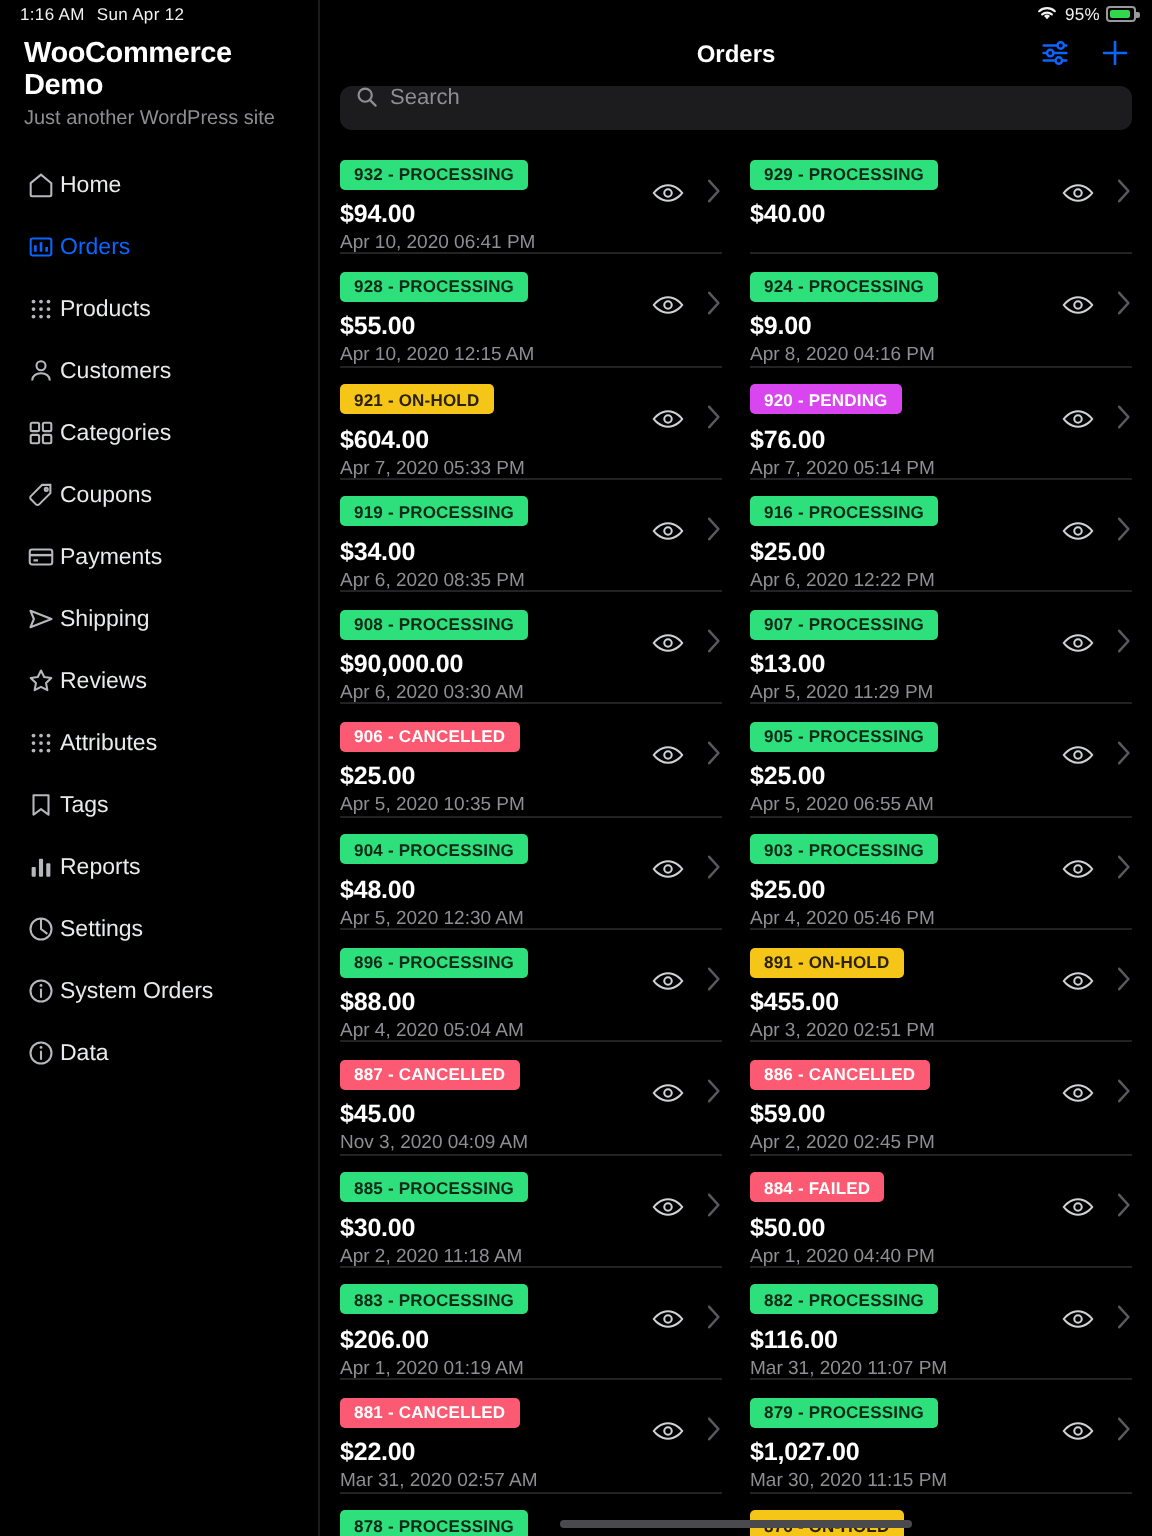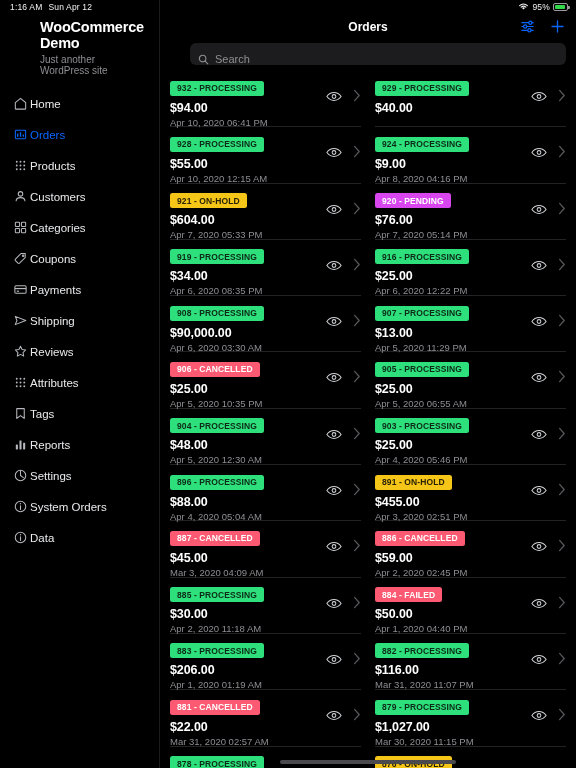--- a/index.html
+++ b/index.html
@@ -31,21 +31,21 @@
     width:1.5px; height:3px; background:#9a9a9a; border-radius:0 1px 1px 0;
   }
   .batt i { display:block; height:100%; width:92%; background:#32d74b; border-radius:1px; }
 
   
   .sidebar {
     width:160px; height:768px; flex:0 0 160px;
     background:#000; border-right:1px solid #1c1c1e;
     padding-top:14px; position:relative;
   }
-  .site-head { padding:5px 12px 10px 12px;margin-left:28px; }
+  .site-head { padding:5px 12px 10px 12px; }
   .site-title { font-size:14.5px; font-weight:bold; color:#fff; letter-spacing:-.2px; }
   .site-sub { font-size:10px; color:#8e8e93; margin-top:3px; }
   .navlist { margin-top:2px; }
   .navitem {
     display:flex; align-items:center; gap:1px;
     height:31px; padding:0 12px; cursor:pointer;
   }
   .navitem .ico { width:17px; height:17px; flex:0 0 17px; display:flex; align-items:center; justify-content:center; color:#b6b8bd; }
   .navitem .ico svg { display:block; }
   .navitem .lbl { font-size:11.5px; color:#e9eaec; }
@@ -54,21 +54,21 @@
 
   
   .main { flex:1; height:768px; padding-top:14px; position:relative; background:#000; }
   .topbar { height:25px; display:flex; align-items:center; justify-content:center; position:relative; }
   .topbar .title { font-size:12px; font-weight:bold; color:#fff; }
   .topbar .actions { position:absolute; right:10px; top:0; height:25px; display:flex; align-items:center; gap:13px; }
   .topbar .actions .btn { color:#0a66ff; display:flex; align-items:center; cursor:pointer; }
   .searchwrap { padding:4px 10px 6px 10px; }
   .searchbox {
     height:22px; background:#1c1c1e; border-radius:6px;
-    display:flex; align-items:flex-end; gap:6px; padding:0 8px;margin-left:20px;
+    display:flex; align-items:flex-start; gap:6px; padding:0 8px;
   }
   .searchbox .mag { color:#8e8e93; display:flex; }
   .searchbox input {
     flex:1; background:transparent; border:none; outline:none;
     font-family:"Liberation Sans", sans-serif; font-size:11px; color:#e9eaec;
   }
   .searchbox input::placeholder { color:#8e8e93; }
 
   
   .grid {
@@ -424,21 +424,21 @@
               <span class="eye">
                 <svg width="16" height="11" viewBox="0 0 18 12" fill="none" stroke="currentColor" stroke-width="1.15">
                   <path d="M1 6s3.1-4.4 8-4.4S17 6 17 6s-3.1 4.4-8 4.4S1 6 1 6z"></path>
                   <circle cx="9" cy="6" r="2.1"></circle>
                 </svg>
               </span>
               <span class="chev"><svg width="8" height="13" viewBox="0 0 8 13" fill="none" stroke="currentColor" stroke-width="1.25" stroke-linecap="round" stroke-linejoin="round">
                   <path d="M1.6 1.4L6.2 6.5 1.6 11.6"></path>
                 </svg></span>
             </div></div>
-          <div class="ocard"><span class="badge cancelled">887 - CANCELLED</span><div class="amount">$45.00</div><div class="odate">Mar 3, 2020 04:09 AM</div><div class="oright">
+          <div class="ocard"><span class="badge cancelled">887 - CANCELLED</span><div class="amount">$45.00</div><div class="odate">Nov 3, 2020 04:09 AM</div><div class="oright">
               <span class="eye">
                 <svg width="16" height="11" viewBox="0 0 18 12" fill="none" stroke="currentColor" stroke-width="1.15">
                   <path d="M1 6s3.1-4.4 8-4.4S17 6 17 6s-3.1 4.4-8 4.4S1 6 1 6z"></path>
                   <circle cx="9" cy="6" r="2.1"></circle>
                 </svg>
               </span>
               <span class="chev"><svg width="8" height="13" viewBox="0 0 8 13" fill="none" stroke="currentColor" stroke-width="1.25" stroke-linecap="round" stroke-linejoin="round">
                   <path d="M1.6 1.4L6.2 6.5 1.6 11.6"></path>
                 </svg></span>
             </div></div>

